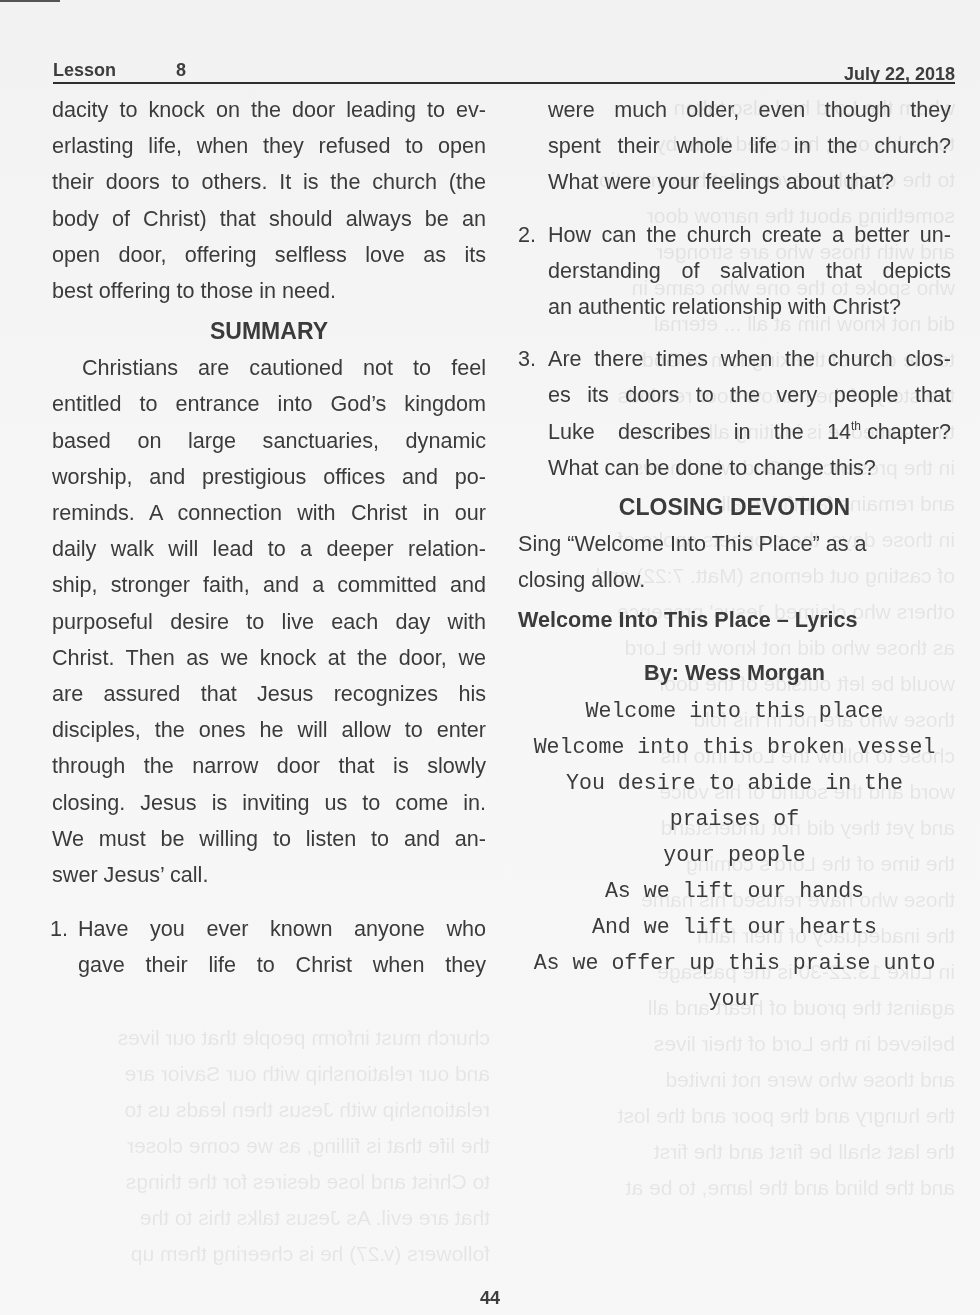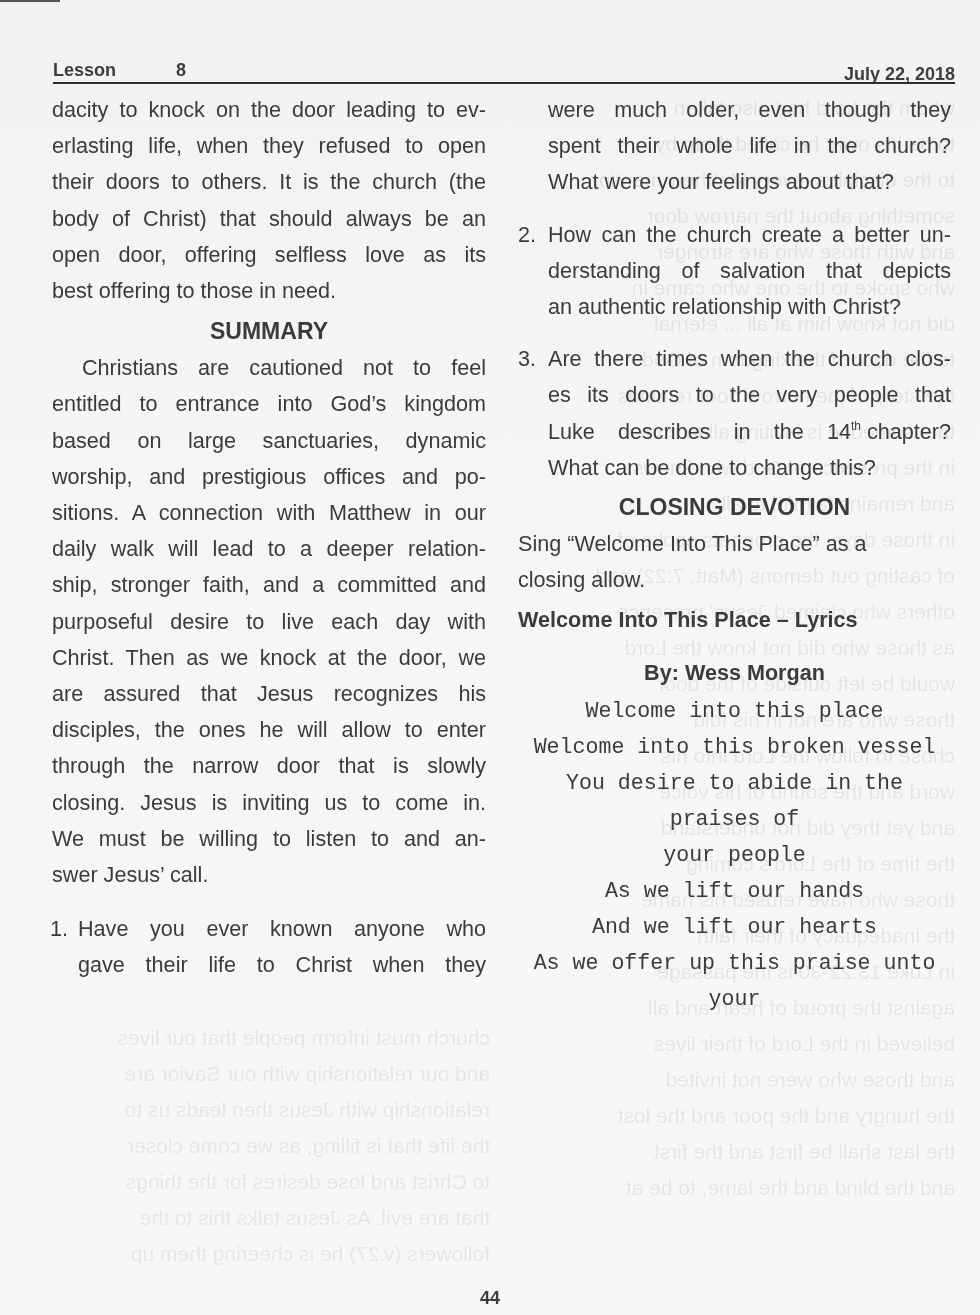--- a/index.html
+++ b/index.html
@@ -213,21 +213,21 @@
       <div class="just last">best offering to those in need.</div>
     </div>
 
     <div class="heading summary-heading">SUMMARY</div>
 
     <div class="summary-para">
       <div class="just" style="padding-left:30px;">Christians are cautioned not to feel</div>
       <div class="just">entitled to entrance into God’s kingdom</div>
       <div class="just">based on large sanctuaries, dynamic</div>
       <div class="just">worship, and prestigious offices and po-</div>
-      <div class="just">sitions. A connection with Matthew in our</div>
+      <div class="just">reminds. A connection with Christ in our</div>
       <div class="just">daily walk will lead to a deeper relation-</div>
       <div class="just">ship, stronger faith, and a committed and</div>
       <div class="just">purposeful desire to live each day with</div>
       <div class="just">Christ. Then as we knock at the door, we</div>
       <div class="just">are assured that Jesus recognizes his</div>
       <div class="just">disciples, the ones he will allow to enter</div>
       <div class="just">through the narrow door that is slowly</div>
       <div class="just">closing. Jesus is inviting us to come in.</div>
       <div class="just">We must be willing to listen to and an-</div>
       <div class="just last">swer Jesus’ call.</div>

